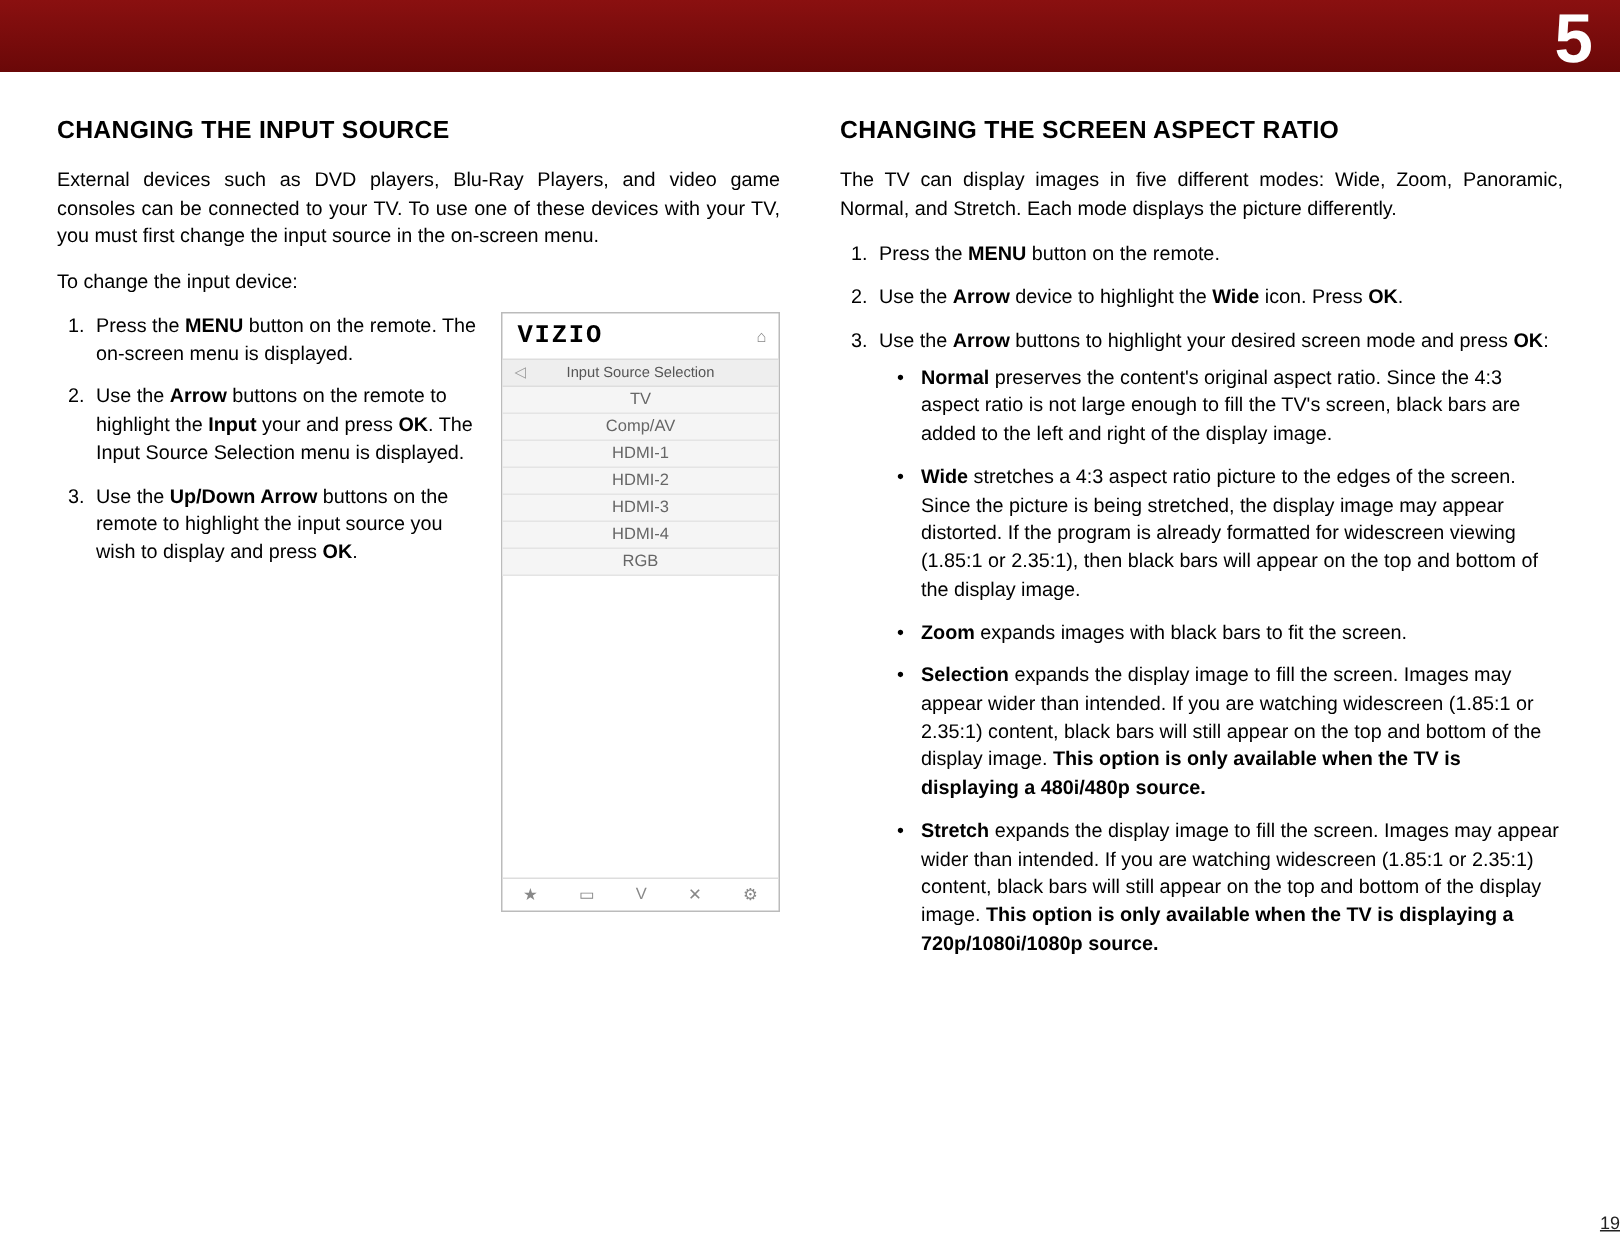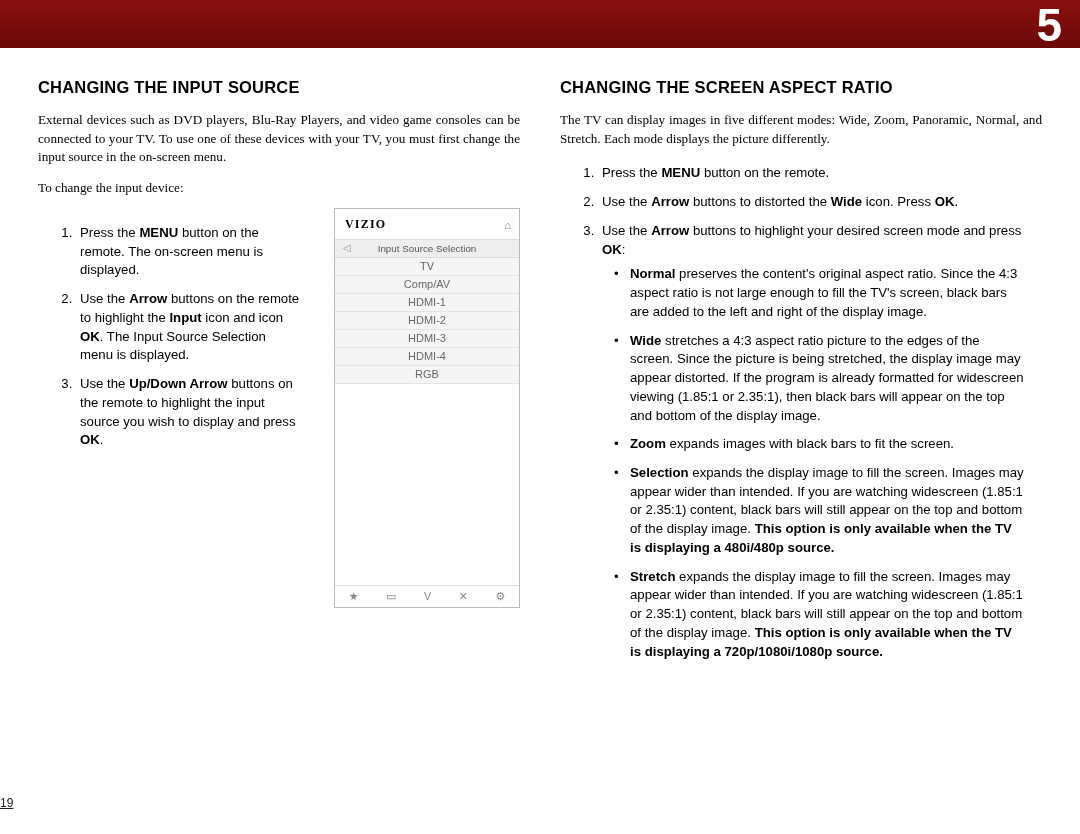--- a/index.html
+++ b/index.html
@@ -41,28 +41,27 @@
     letter-spacing: 0.2px;
     margin: 0 0 14px 0;
     font-family: "Helvetica Neue", Helvetica, Arial, sans-serif;
     text-transform: uppercase;
   }
   p.body {
     font-size: 13.2px;
     line-height: 1.42;
     margin: 0 0 12px 0;
     text-align: justify;
-    font-family: Liberation Serif, serif;
   }
   p.lead { margin-bottom: 10px; }
   ol.steps {
     font-size: 13.2px;
     line-height: 1.42;
     padding-left: 22px;
-    margin: 16px;
+    margin: 0;
   }
   ol.steps > li { margin-bottom: 10px; padding-left: 4px; }
   ul.bullets {
     list-style: none;
     padding-left: 12px;
     margin: 6px 0 0 0;
   }
   ul.bullets > li {
     position: relative;
     padding-left: 16px;
@@ -90,24 +89,24 @@
     font-family: Arial, sans-serif;
   }
   .menu-figure .menu-header {
     padding: 6px 8px 4px 10px;
     display: flex;
     justify-content: space-between;
     align-items: center;
     height: 30px;
   }
   .menu-figure .logo {
-    font-size: 12px;
+    font-size: 17px;
     font-weight: 700;
     letter-spacing: 1.2px;
-    font-family: Liberation Serif, serif;
+    font-family: Liberation Mono, monospace;
   }
   .menu-figure .home-ic {
     font-size: 11px;
     color: #888;
   }
   .menu-rows {
     border-top: 1px solid #ddd;
   }
   .menu-title-row {
     background: #eee;
@@ -139,22 +138,22 @@
     border-top: 1px solid #ddd;
     display: flex;
     justify-content: space-around;
     align-items: center;
     font-size: 11px;
     color: #888;
   }
   .page-num {
     position: absolute;
     left: 0; right: 0;
-    bottom: 24px;
-    text-align: left;
+    bottom: 12px;
+    text-align: right;
     font-size: 12px;
     color: #222;
     text-decoration: underline;
   }
 </style>
 </head>
 <body>
 
 <div class="header-bar">
   <div class="chapter-num">5</div>
@@ -167,21 +166,21 @@
     <p class="body">External devices such as DVD players, Blu-Ray Players, and video game consoles can be connected to your TV. To use one of these devices with your TV, you must first change the input source in the on-screen menu.</p>
     <p class="body lead">To change the input device:</p>
 
     <div class="left-body-wrap">
       <div class="left-text">
         <ol class="steps">
           <li>
             <span>Press the </span><span class="b">MENU</span><span> button on the remote. The on-screen menu is displayed.</span>
           </li>
           <li>
-            <span>Use the </span><span class="b">Arrow</span><span> buttons on the remote to highlight the </span><span class="b">Input</span><span> icon and icon </span><span class="b">OK</span><span>. The Input Source Selection menu is displayed.</span>
+            <span>Use the </span><span class="b">Arrow</span><span> buttons on the remote to highlight the </span><span class="b">Input</span><span> your and press </span><span class="b">OK</span><span>. The Input Source Selection menu is displayed.</span>
           </li>
           <li>
             <span>Use the </span><span class="b">Up/Down Arrow</span><span> buttons on the remote to highlight the input source you wish to display and press </span><span class="b">OK</span><span>.</span>
           </li>
         </ol>
       </div>
 
       <div class="menu-figure">
         <div class="menu-header">
           <span class="logo">VIZIO</span>
@@ -213,21 +212,21 @@
 
   <div class="col">
     <h2 class="section">CHANGING THE SCREEN ASPECT RATIO</h2>
     <p class="body" style="text-align:justify;">The TV can display images in five different modes: Wide, Zoom, Panoramic, Normal, and Stretch. Each mode displays the picture differently.</p>
 
     <ol class="steps">
       <li>
         <span>Press the </span><span class="b">MENU</span><span> button on the remote.</span>
       </li>
       <li>
-        <span>Use the </span><span class="b">Arrow</span><span> buttons to distorted the </span><span class="b">Wide</span><span> icon. Press </span><span class="b">OK</span><span>.</span>
+        <span>Use the </span><span class="b">Arrow</span><span> device to highlight the </span><span class="b">Wide</span><span> icon. Press </span><span class="b">OK</span><span>.</span>
       </li>
       <li>
         <span>Use the </span><span class="b">Arrow</span><span> buttons to highlight your desired screen mode and press </span><span class="b">OK</span><span>:</span>
 
         <ul class="bullets">
           <li>
             <span class="b">Normal</span><span> preserves the content's original aspect ratio. Since the 4:3 aspect ratio is not large enough to fill the TV's screen, black bars are added to the left and right of the display image.</span>
           </li>
           <li>
             <span class="b">Wide</span><span> stretches a 4:3 aspect ratio picture to the edges of the screen. Since the picture is being stretched, the display image may appear distorted. If the program is already formatted for widescreen viewing (1.85:1 or 2.35:1), then black bars will appear on the top and bottom of the display image.</span>

